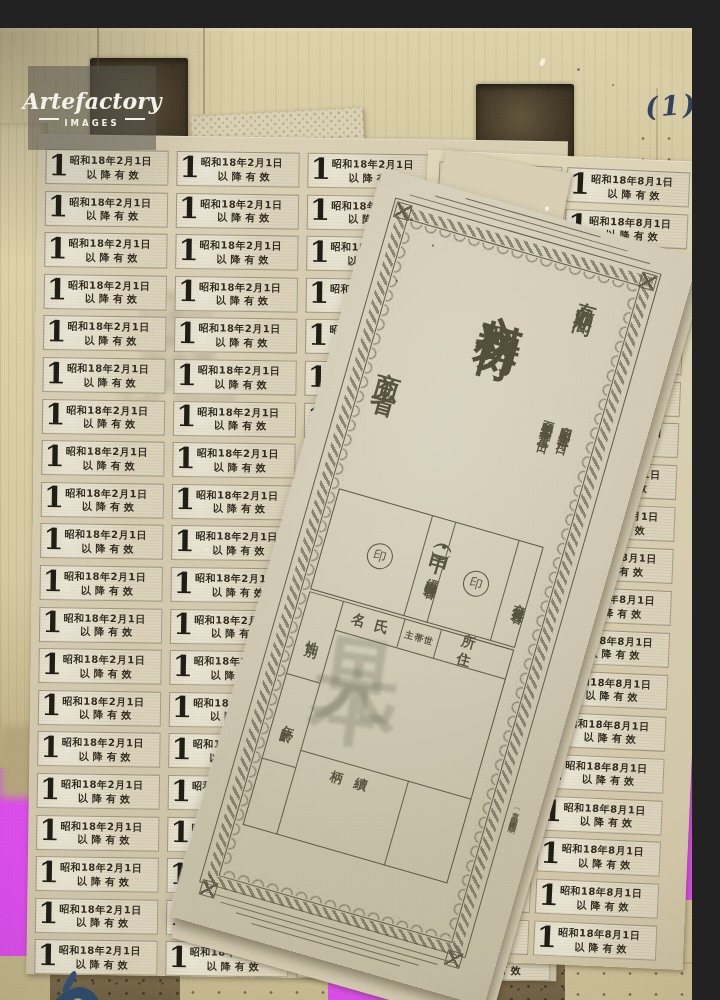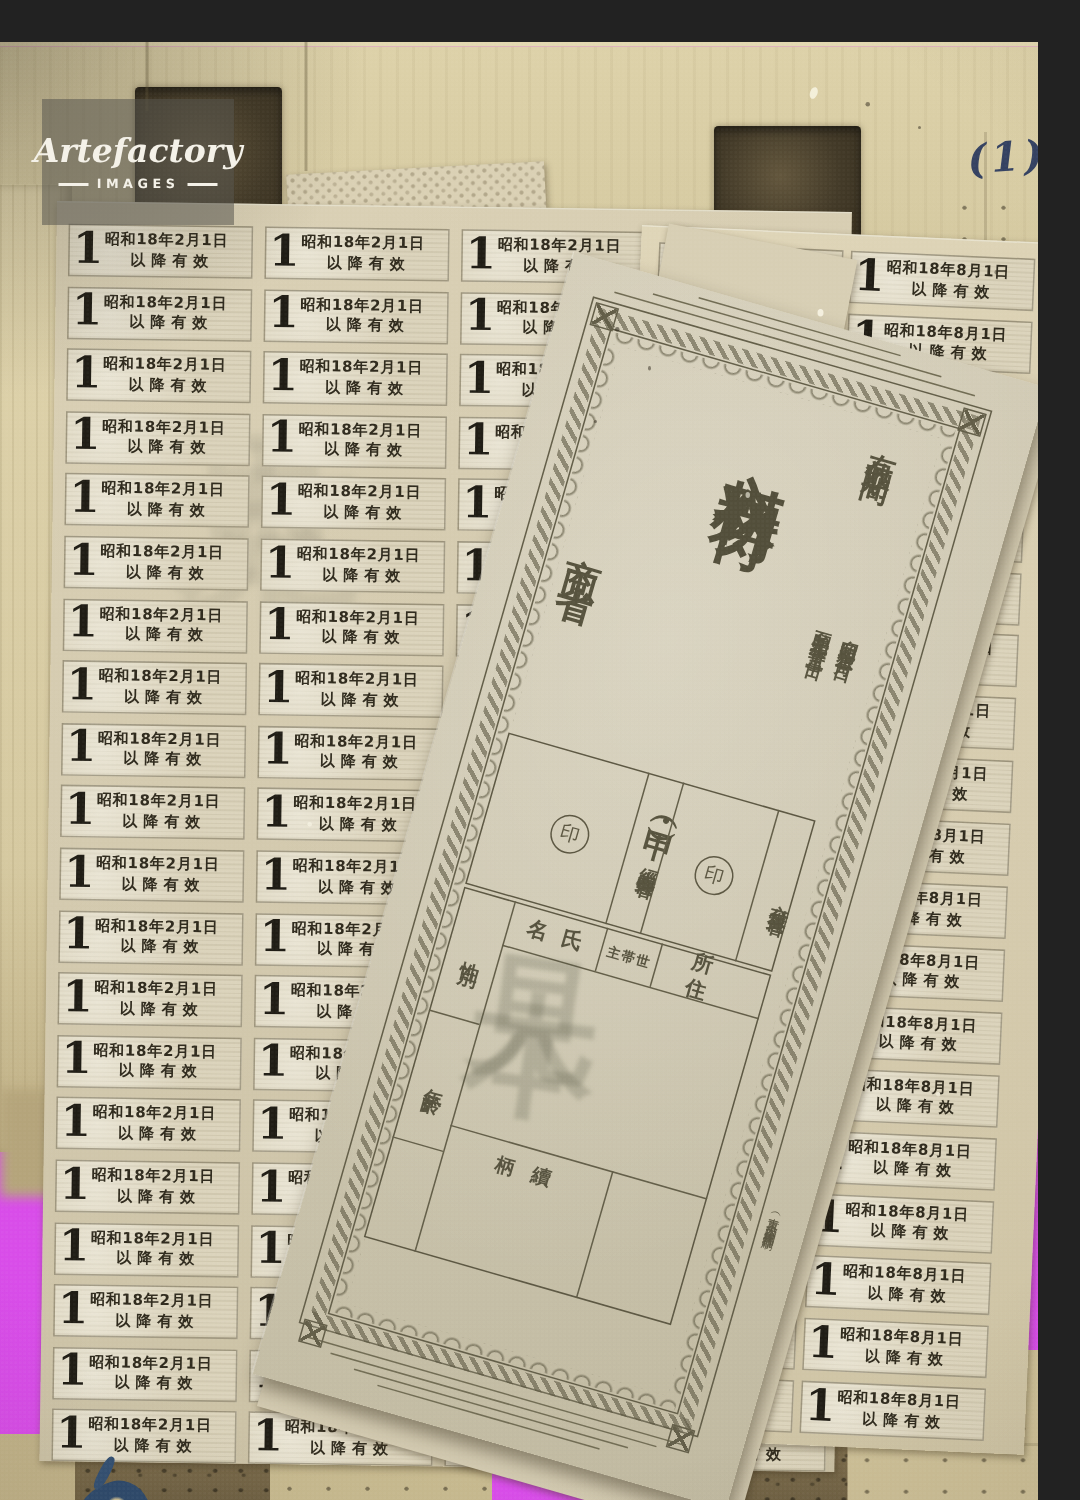--- a/index.html
+++ b/index.html
@@ -182,21 +182,21 @@
     left:645px; top:62px; font-family:"DejaVu Serif", serif; font-style:italic;
     font-size:27px; color:#2b3a5f; letter-spacing:3px; transform:rotate(-4deg); font-weight:600;
   }
   .watermark{
     left:28px; top:38px; width:128px; height:84px;
     background:rgba(88,86,78,.55);
     display:flex; flex-direction:column; align-items:center; justify-content:center;
     color:#f4f1e8; z-index:40;
   }
   .wm-brand{ font-family:"DejaVu Serif", serif; font-style:italic; font-weight:700; font-size:22px; }
-  .wm-row{ display:flex; align-items:center; gap:5px; margin-top:4px; }
+  .wm-row{ display:flex; gap:5px; margin-top:4px; }
   .wm-dash{ width:20px; height:1.5px; background:#f4f1e8; }
   .wm-sub{ font-size:8.5px; letter-spacing:3px; font-weight:600; }
   .vignette{
     left:0; top:0; width:720px; height:1000px; z-index:35; pointer-events:none;
     background:
       radial-gradient(55% 38% at 0% 0%, rgba(40,34,22,.30), rgba(0,0,0,0) 62%),
       radial-gradient(125% 92% at 48% 45%, rgba(0,0,0,0) 55%, rgba(55,45,25,.14) 82%, rgba(45,38,22,.30) 100%),
       linear-gradient(rgba(205,185,135,.06), rgba(205,185,135,.06));
   }
   .grain{

